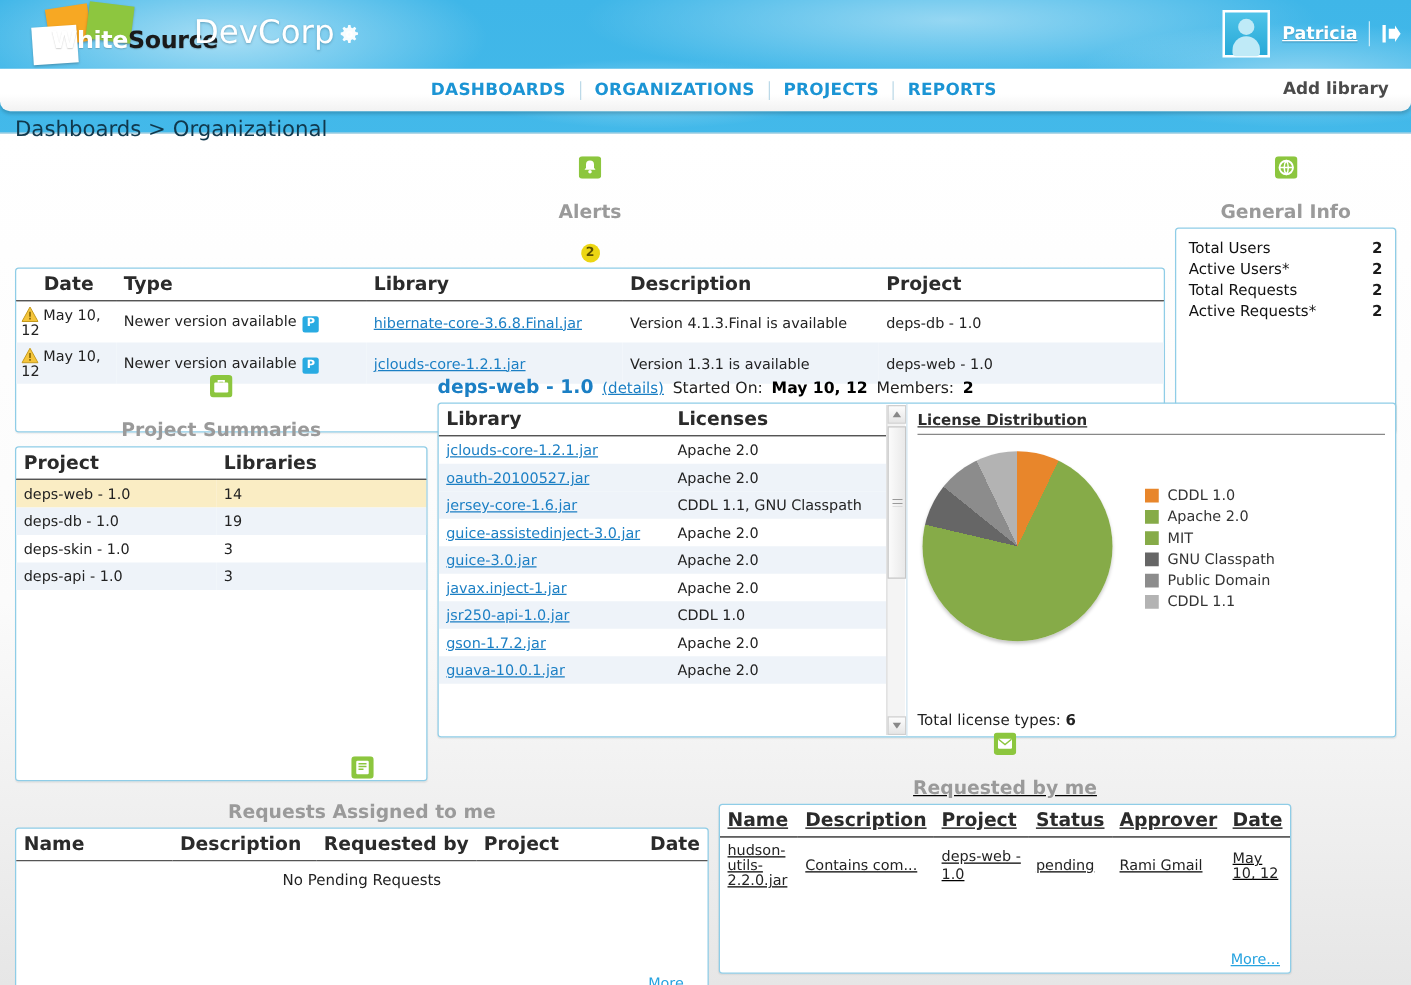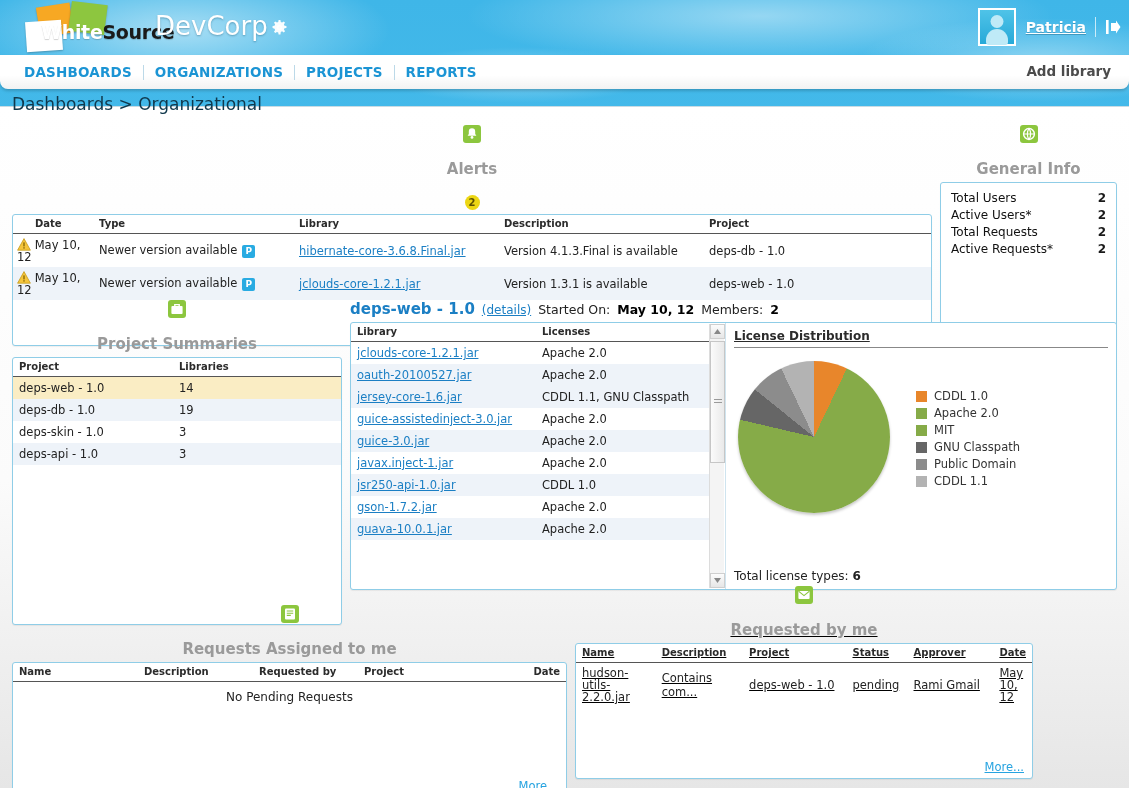--- a/index.html
+++ b/index.html
@@ -56,21 +56,21 @@
     width:22px; height:16px; border-radius:11px 11px 3px 3px; background:#bfeaf7; }
   .user-name { margin-left:10px; color:#ffffff; font-size:14px; font-weight:bold;
     text-decoration:underline; cursor:pointer; text-shadow:0 1px 1px rgba(0,60,90,.3); }
   .sep-v { width:1px; height:20px; background:rgba(255,255,255,.7); margin:0 9px; }
   .logout-icon { width:16px; height:16px; cursor:pointer; }
 
   
   .navbar { position:absolute; left:0; top:55px; width:1129px; height:34px;
     background:linear-gradient(180deg,#ffffff 0%,#ffffff 60%,#f2f2f2 100%);
     border-radius:0 0 8px 8px; box-shadow:0 2px 3px rgba(0,0,0,.18);
-    display:flex; align-items:center; }
+    display:flex; align-items:center;justify-content:center; }
   .nav-items { display:flex; align-items:center; padding-left:13px; }
   .nav-item { color:#1b94d4; font-weight:bold; font-size:13.5px; letter-spacing:.2px;
     padding:0 11px; cursor:pointer; white-space:nowrap; }
   .nav-div { width:1px; height:15px; background:#bcd9e8; }
   .add-library { position:absolute; right:18px; top:8px; font-size:13.5px;
     font-weight:bold; color:#4b4b4b; cursor:pointer; }
 
   
   .breadcrumb { position:absolute; left:12px; top:94px; font-size:17px; color:#10384c; }
 
@@ -79,21 +79,21 @@
     font-weight:bold; color:#9a9a9a; margin-bottom:4px;flex-direction:column; }
   .picon { width:18px; height:18px; flex:none; }
   .badge-count { display:inline-block; min-width:15px; height:15px; line-height:15px;
     border-radius:50%; background:#ecd613; color:#5d5000; font-size:10px;
     font-weight:bold; text-align:center; padding:0 3px; }
 
   .box { background:#ffffff; border:1px solid #8fcde7; border-radius:3px;
     box-shadow:0 1px 1px rgba(0,0,0,.06); position:relative; }
 
   table.grid { width:100%; border-collapse:collapse; font-size:11.5px; }
-  table.grid th { text-align:left; font-weight:bold; color:#2b2b2b; font-size:10px;
+  table.grid th { text-align:left; font-weight:bold; color:#2b2b2b; font-size:15px;
     padding:3px 6px 4px 6px; border-bottom:1px solid #555; white-space:nowrap; }
   table.grid td { padding:4px 6px; color:#222; vertical-align:middle; }
   .alt { background:#eef3f9; }
   .link { color:#1b7fc4; text-decoration:underline; cursor:pointer; }
   .more { position:absolute; right:8px; bottom:4px; color:#26a3e0;
     text-decoration:underline; font-size:11.5px; cursor:pointer; }
 
   
   #alerts-panel { position:absolute; left:12px; top:125px; width:920px; }
   #alerts-panel .box { height:132px; }

